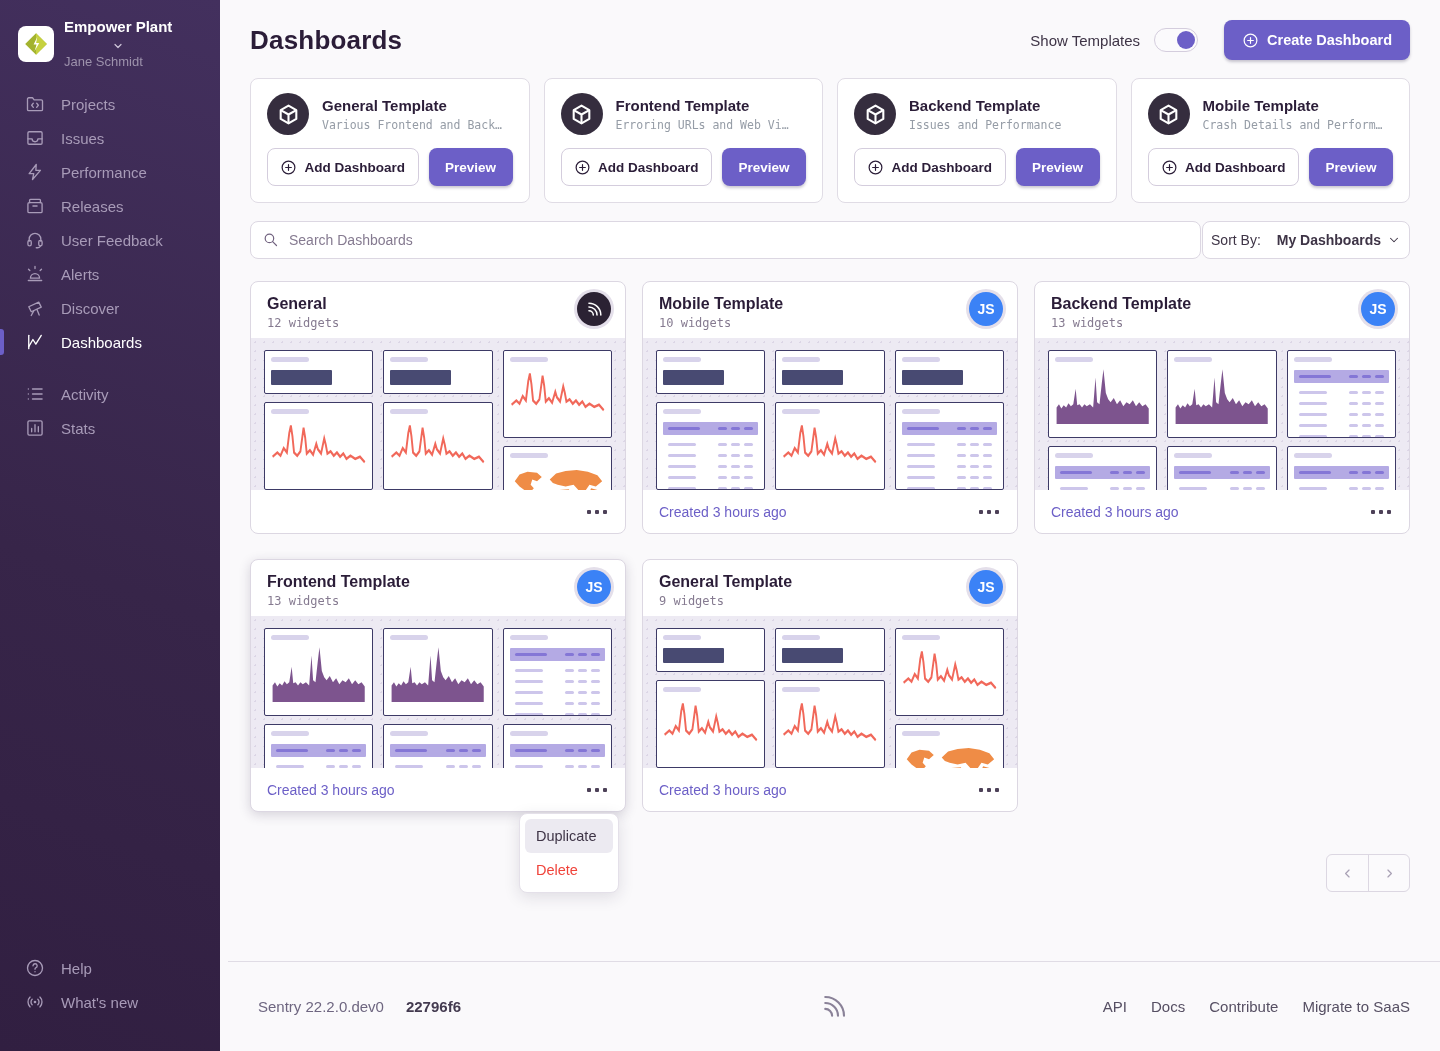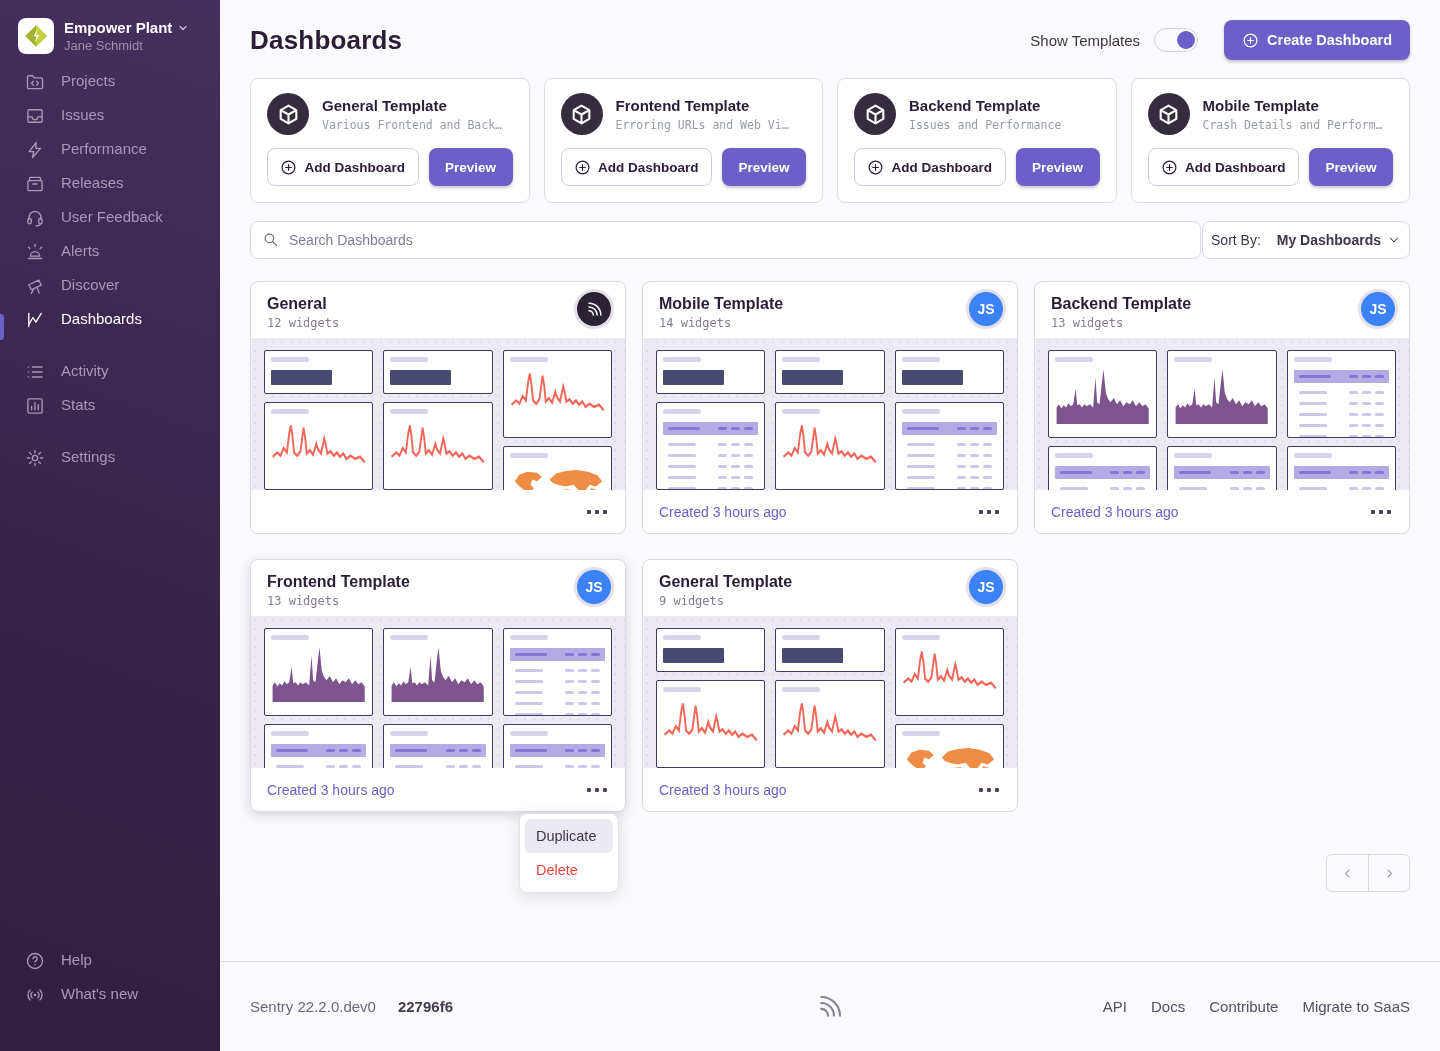--- a/index.html
+++ b/index.html
@@ -6,26 +6,26 @@
   html,body { width:1440px; height:1051px; overflow:hidden; }
   body { font-family:"Liberation Sans", sans-serif; background:#faf9fb; display:flex; color:#2b1d38; }
 
   
   .sidebar { width:220px; height:1051px; flex:0 0 220px;
     background:linear-gradient(200deg,#43305e 0%,#372549 55%,#311f41 100%);
     display:flex; flex-direction:column; padding-top:18px; }
   .org-row { display:flex; align-items:center; gap:10px; padding:0 16px 18px 18px; }
   .org-logo { width:36px; height:36px; background:#fff; border-radius:8px; display:flex; align-items:center; justify-content:center; flex:0 0 36px; }
   .org-logo svg { width:26px; height:26px; }
-  .org-name { color:#fff; font-weight:700; font-size:15px; display:flex; align-items:center; gap:5px; }
+  .org-name { color:#fff; font-weight:700; font-size:15px; display:flex; align-items:center; gap:5px;flex-direction:column; }
   .org-name svg { width:12px; height:12px; stroke:#cfc6da; }
   .org-sub { color:#9d92ac; font-size:13px; margin-top:2px; }
   .nav { display:flex; flex-direction:column; }
   .nav-gap { height:18px; }
-  .nav-item { position:relative; display:flex; align-items:flex-start; gap:16px; height:34px; padding-left:25px; color:#a89bb8; font-size:15px; cursor:pointer; }
+  .nav-item { position:relative; display:flex; align-items:center; gap:16px; height:34px; padding-left:25px; color:#a89bb8; font-size:15px; cursor:pointer; }
   .nav-item .icon { width:20px; height:20px; display:flex; }
   .nav-item .icon svg { width:20px; height:20px; stroke:currentColor; fill:none; stroke-width:1.6; stroke-linecap:round; stroke-linejoin:round; }
   .nav-item.active { color:#fff; }
   .nav-item.active::before { content:""; position:absolute; left:0; top:4px; bottom:4px; width:4px; background:#6c5fc7; border-radius:0 3px 3px 0; }
   .sidebar-bottom { margin-top:auto; padding-bottom:14px; }
 
   
   .main { flex:1; display:flex; flex-direction:column; height:1051px; }
   .content { flex:1; padding:20px 30px 0 30px; }
   .page-head { display:flex; align-items:center; margin-bottom:18px; }
@@ -96,21 +96,21 @@
   .ctx-item.danger { color:#f0433a; }
 
   
   .pager { display:flex; justify-content:flex-end; margin-top:42px; }
   .pager-group { display:flex; border:1px solid #dcd7e2; border-radius:6px; overflow:hidden; background:#fbfafc; }
   .pager-btn { width:41px; height:36px; display:flex; align-items:center; justify-content:center; cursor:pointer; }
   .pager-btn + .pager-btn { border-left:1px solid #dcd7e2; }
   .pager-btn svg { width:15px; height:15px; stroke:#a9a1b5; fill:none; stroke-width:2; stroke-linecap:round; stroke-linejoin:round; }
 
   
-  .page-footer { border-top:1px solid #e0dce5; height:90px; display:flex; align-items:center; padding:0 30px; color:#6e6680; font-size:15px; }
+  .page-footer { border-top:1px solid #e0dce5; height:90px; display:flex; align-items:center; padding:0 30px; color:#6e6680; font-size:15px;margin-left:8px; }
   .foot-left { display:flex; gap:22px; align-items:center; width:420px; }
   .foot-build { font-weight:700; color:#433a4f; }
   .foot-logo { flex:1; display:flex; justify-content:center; }
   .foot-logo svg { width:30px; height:30px; stroke:#8a8298; fill:none; stroke-width:1.7; stroke-linecap:round; }
   .foot-links { display:flex; gap:24px; width:420px; justify-content:flex-end; }
   .foot-links a { color:#564f63; text-decoration:none; cursor:pointer; }
 </style>
 </head>
 <body>
 
@@ -220,29 +220,20 @@
       <div class="nav-item">
         <span class="icon">
           <svg viewBox="0 0 24 24">
             <rect x="3.5" y="3.5" width="17" height="17" rx="1.5"></rect>
             <path d="M8 16.5 v-4 M12 16.5 v-8.5 M16 16.5 v-6"></path>
           </svg>
         </span>
         <span>Stats</span>
       </div>
       <div class="nav-gap"></div>
-      <div class="nav-item">
-        <span class="icon">
-          <svg viewBox="0 0 24 24">
-            <circle cx="12" cy="12" r="3.2"></circle>
-            <path d="M12 2.8v2.8 M12 18.4v2.8 M2.8 12h2.8 M18.4 12h2.8 M5.5 5.5l2 2 M16.5 16.5l2 2 M18.5 5.5l-2 2 M7.5 16.5l-2 2"></path>
-          </svg>
-        </span>
-        <span>Settings</span>
-      </div>
     </nav>
   <div class="sidebar-bottom nav" id="sidebar-bottom">
       <div class="nav-item">
         <span class="icon">
           <svg viewBox="0 0 24 24">
             <circle cx="12" cy="12" r="9"></circle>
             <path d="M9.6 9.3 a2.5 2.5 0 1 1 3.3 2.5 c-.7.3-.9.8-.9 1.6 M12 16.5 h.01"></path>
           </svg>
         </span>
         <span>Help</span>
@@ -460,21 +451,21 @@
             <span class="dots-btn">
               <i></i>
               <i></i>
               <i></i>
             </span>
           </div>
         </div>
         <div class="dash-card">
           <div class="dc-head">
             <div class="dc-title">Mobile Template</div>
-            <div class="dc-widgets">14 widgets</div>
+            <div class="dc-widgets">10 widgets</div>
             <div class="avatar js">JS</div>
           </div>
           <div class="dc-preview">
             <div class="dc-col">
               <div class="w-mini" style="height:44px">
                 <span class="w-pill"></span>
                 <span class="w-bigbar"></span>
               </div>
               <div class="w-mini" style="height:88px">
                 <span class="w-pill"></span>

